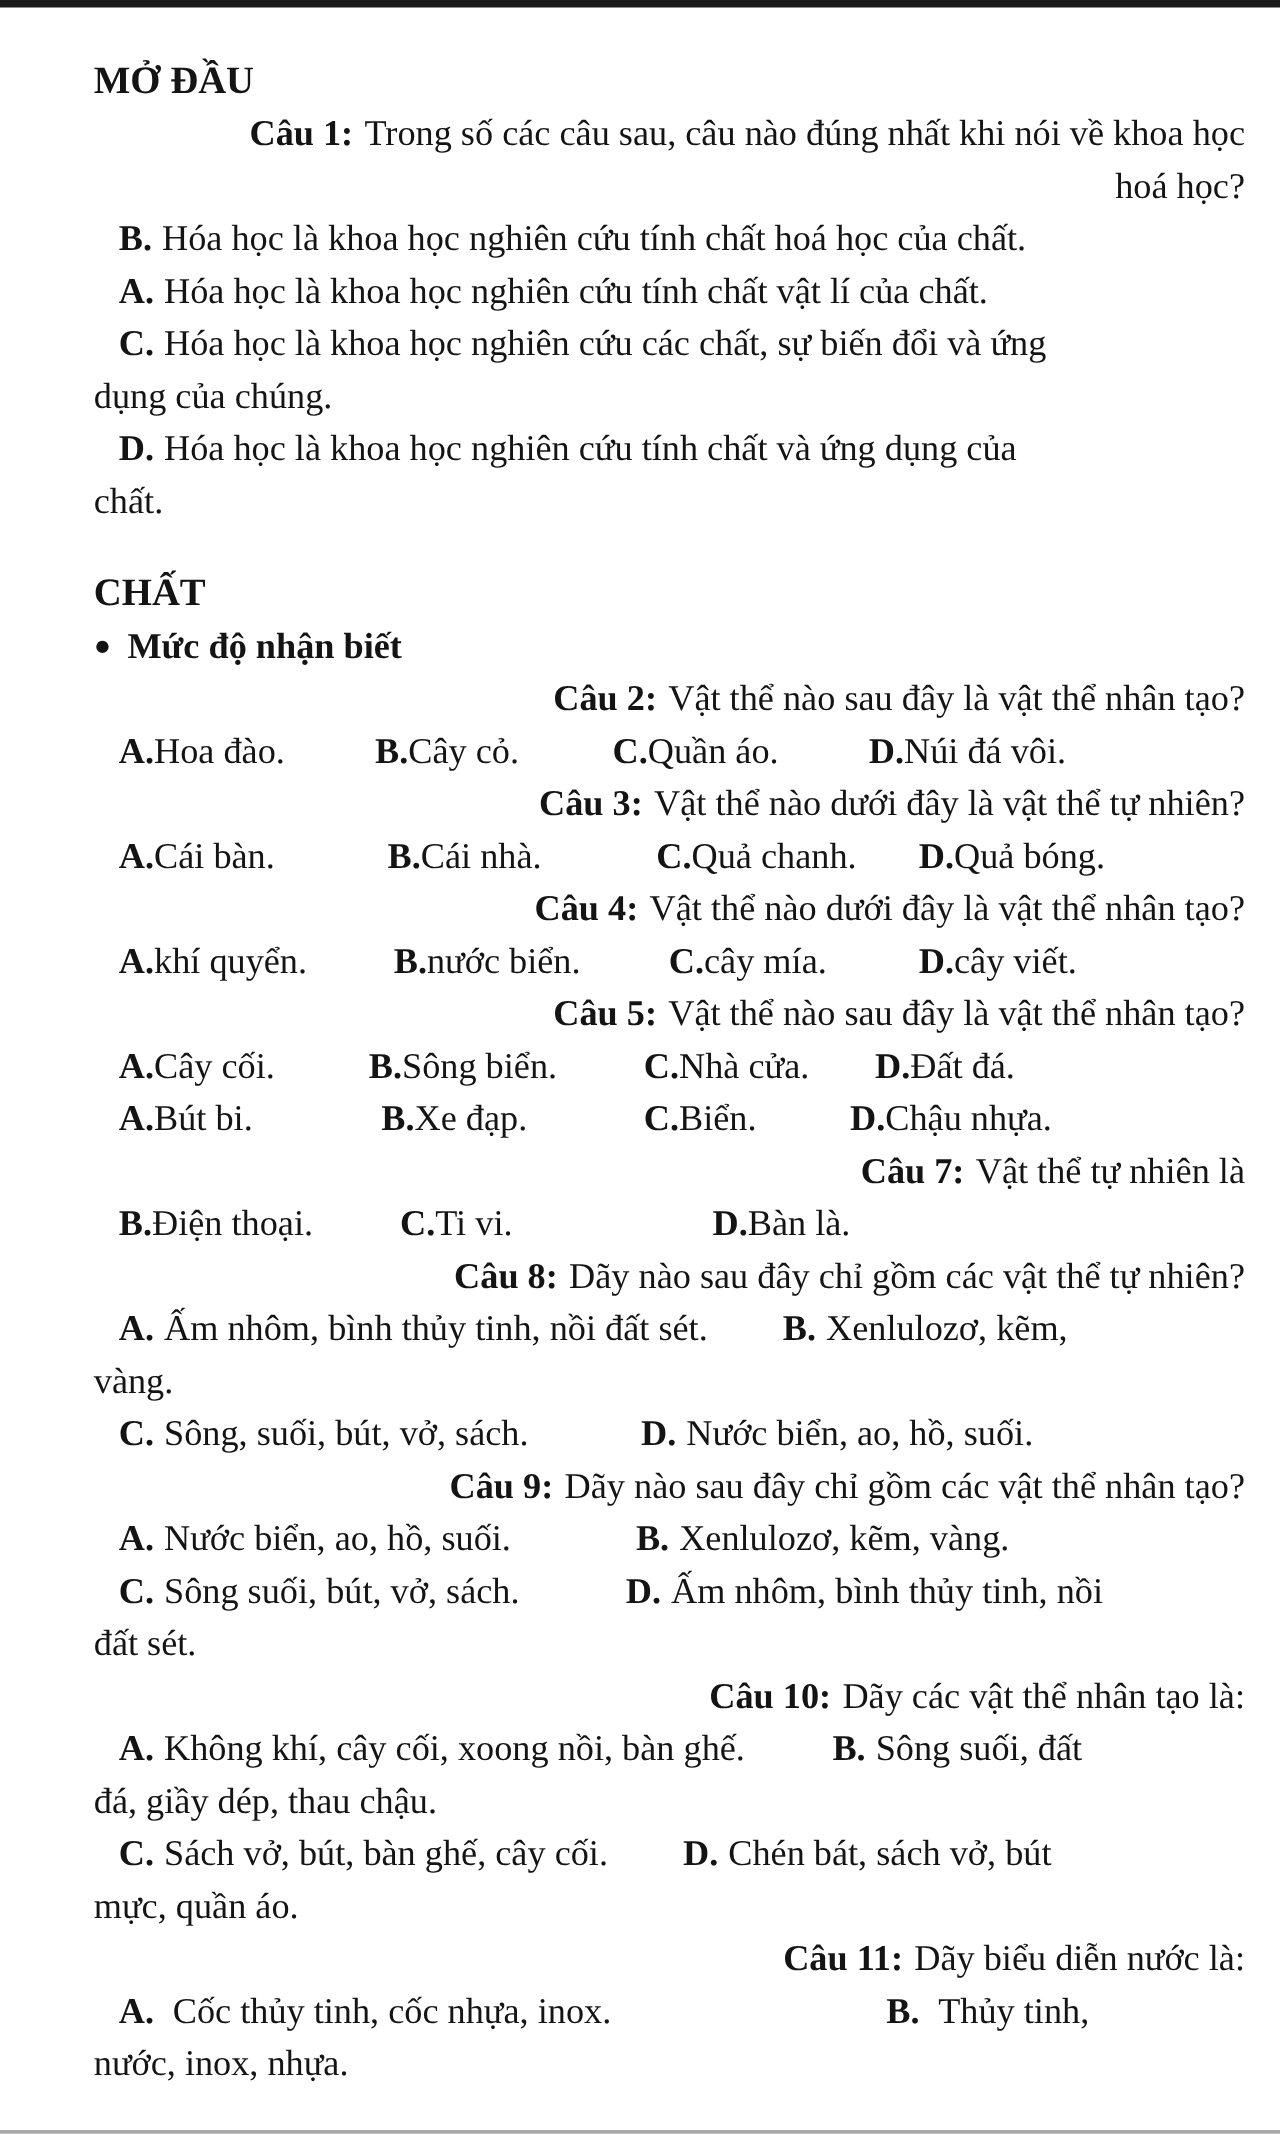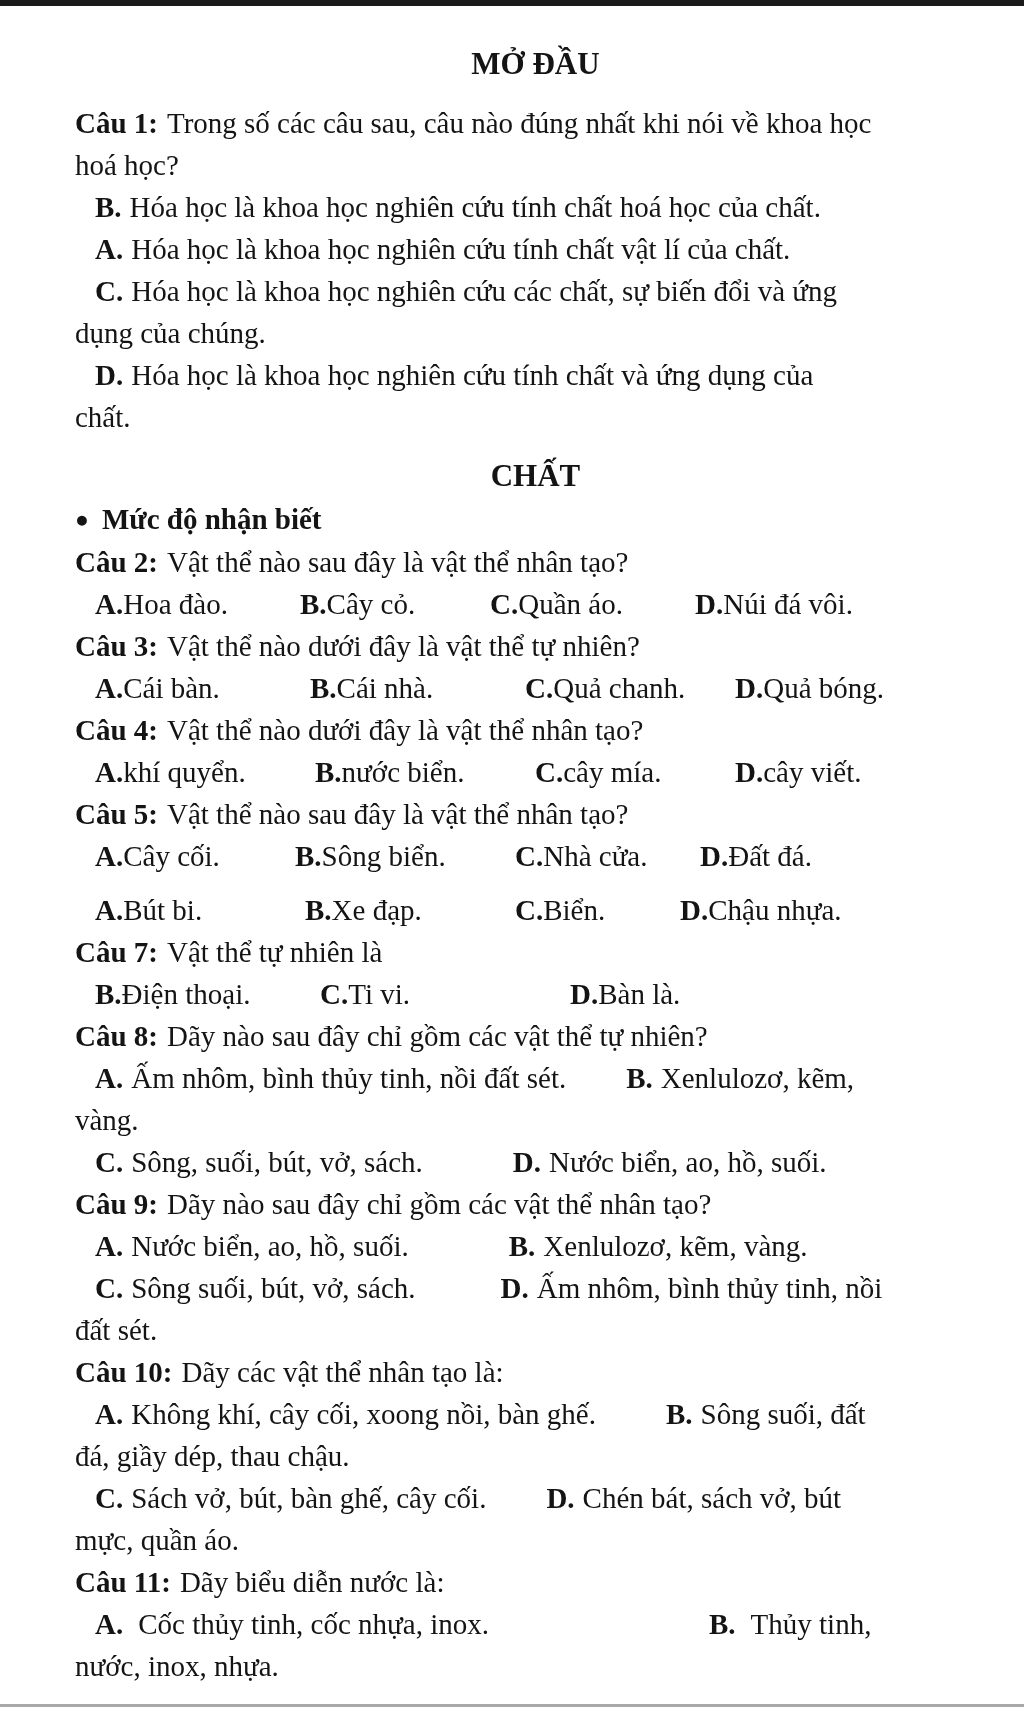--- a/index.html
+++ b/index.html
@@ -4,40 +4,40 @@
 <style>
   html,body{margin:0;padding:0;}
   body{
     width:1024px;height:1717px;position:relative;overflow:hidden;
     background:#ffffff;color:#141414;
     font-family:"Liberation Serif","DejaVu Serif",serif;
   }
   .topbar{position:absolute;top:0;left:0;width:1024px;height:6px;background:#1a1a1a;}
   .bottomline{position:absolute;top:1704px;left:0;width:1024px;height:3px;background:#a9a9a9;}
   .page{padding:42px 28px 0 75px;font-size:29px;line-height:42px;}
-  .title{font-size:31px;line-height:44px;font-weight:bold;text-align:center;margin:0;}
-  .title.chat{margin-top:16px;}
-  .q{margin:16px 0 0 0;white-space:pre-wrap;}
+  .title{font-size:31px;line-height:44px;font-weight:bold;margin:0;}
+  .title.chat{margin-top:30px;}
+  .q{margin:0 0 0 0;white-space:pre-wrap;text-align:right;}
   .q:not(.first){margin-top:0;}
   .q b{margin-right:9px;}
   .level{margin:0;font-weight:bold;}
   .level .bullet{font-size:23px;margin-right:13px;vertical-align:2px;}
   .optline{margin:0;text-indent:20px;white-space:pre-wrap;}
   .optline b,.optrow b{margin-right:8px;}
   .optrow{margin:0;text-indent:20px;white-space:pre-wrap;}
   .optrow.wide b{margin-right:15px;}
   .gap{display:inline-block;height:2px;}
   .g60{width:60px;}.g70{width:70px;}.g85{width:85px;}.g90{width:90px;}.g100{width:100px;}.g220{width:220px;}
   .opts4{display:grid;padding-left:20px;}
   .opts4 .opt{white-space:nowrap;overflow:visible;}
   .r2{grid-template-columns:205px 190px 205px auto;}
   .r3{grid-template-columns:215px 215px 210px auto;}
   .r4{grid-template-columns:220px 220px 200px auto;}
   .r5{grid-template-columns:200px 220px 185px auto;}
-  .r6{grid-template-columns:210px 210px 165px auto;margin-top:12px;}
+  .r6{grid-template-columns:210px 210px 165px auto;}
   .r7{grid-template-columns:225px 250px 170px auto;}
   b{font-weight:bold;}
 </style>
 </head>
 <body>
 
 <div class="topbar"></div>
 
 <div class="page">
 

